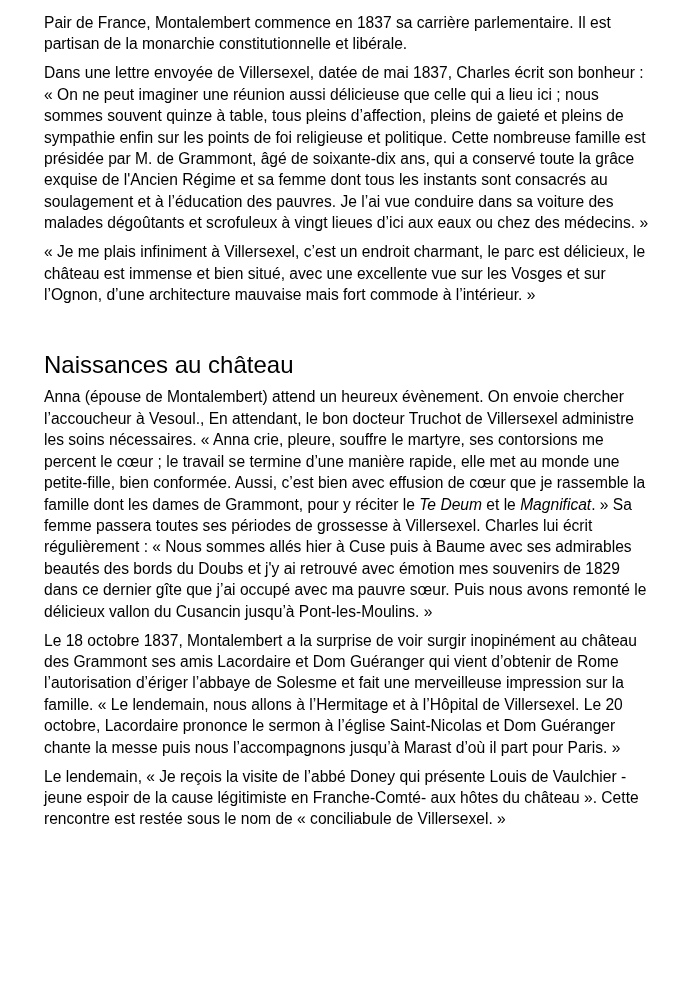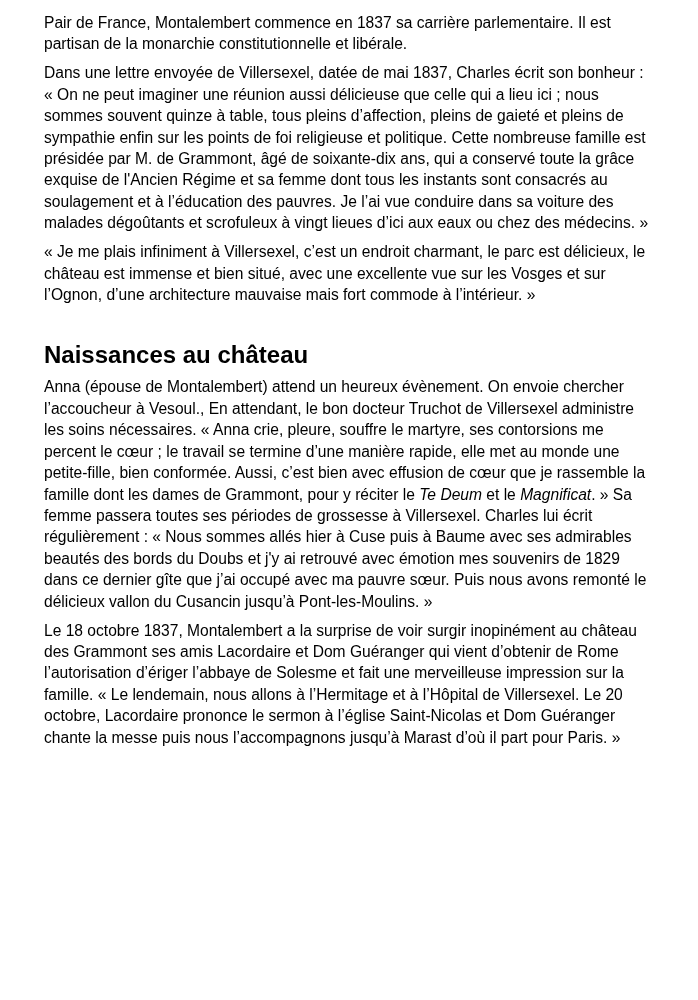--- a/index.html
+++ b/index.html
@@ -24,37 +24,38 @@
     background: #ffffff;
   }
   .para-group p {
     margin: 0 0 7.6px 0;
     padding: 0;
   }
   .section-heading {
     font-family: "Liberation Sans", "DejaVu Sans", sans-serif;
     font-size: 24px;
     line-height: 28px;
-    font-weight: bold;
-    margin: 36px 0 7px 0;
+    font-weight: normal;
+    margin: 46px 0 7px 0;
     padding: 0;
   }
   em { font-style: italic; }
 </style>
 </head>
 <body style="background: rgb(255, 255, 255);">
 
 <div class="page" style="color: rgb(0, 0, 0);">
 
   <div class="para-group">
       <p><span>Pair de France, Montalembert commence en 1837 sa carrière parlementaire. Il est partisan de la monarchie constitutionnelle et libérale.</span></p>
       <p><span>Dans une lettre envoyée de Villersexel, datée de mai 1837, Charles écrit son bonheur : « On ne peut imaginer une réunion aussi délicieuse que celle qui a lieu ici ; nous sommes souvent quinze à table, tous pleins d’affection, pleins de gaieté et pleins de sympathie enfin sur les points de foi religieuse et politique. Cette nombreuse famille est présidée par M. de Grammont, âgé de soixante-dix ans, qui a conservé toute la grâce exquise de l'Ancien Régime et sa femme dont tous les instants sont consacrés au soulagement et à l’éducation des pauvres. Je l’ai vue conduire dans sa voiture des malades dégoûtants et scrofuleux à vingt lieues d’ici aux eaux ou chez des médecins. »</span></p>
       <p><span>« Je me plais infiniment à Villersexel, c’est un endroit charmant, le parc est délicieux, le château est immense et bien situé, avec une excellente vue sur les Vosges et sur l’Ognon, d’une architecture mauvaise mais fort commode à l’intérieur. »</span></p>
     </div>
 
   <h2 class="section-heading">Naissances au château</h2>
 
   <div class="para-group">
       <p><span>Anna (épouse de Montalembert) attend un heureux évènement. On envoie chercher l’accoucheur à Vesoul., En attendant, le bon docteur Truchot de Villersexel administre les soins nécessaires. « Anna crie, pleure, souffre le martyre, ses contorsions me percent le cœur ; le travail se termine d’une manière rapide, elle met au monde une petite-fille, bien conformée. Aussi, c’est bien avec effusion de cœur que je rassemble la famille dont les dames de Grammont, pour y réciter le </span><em>Te Deum</em><span> et le </span><em>Magnificat</em><span>. » Sa femme passera toutes ses périodes de grossesse à Villersexel. Charles lui écrit régulièrement : « Nous sommes allés hier à Cuse puis à Baume avec ses admirables beautés des bords du Doubs et j'y ai retrouvé avec émotion mes souvenirs de 1829 dans ce dernier gîte que j’ai occupé avec ma pauvre sœur. Puis nous avons remonté le délicieux vallon du Cusancin jusqu’à Pont-les-Moulins. »</span></p>
       <p><span>Le 18 octobre 1837, Montalembert a la surprise de voir surgir inopinément au château des Grammont ses amis Lacordaire et Dom Guéranger qui vient d’obtenir de Rome l’autorisation d’ériger l’abbaye de Solesme et fait une merveilleuse impression sur la famille. « Le lendemain, nous allons à l’Hermitage et à l’Hôpital de Villersexel. Le 20 octobre, Lacordaire prononce le sermon à l’église Saint-Nicolas et Dom Guéranger chante la messe puis nous l’accompagnons jusqu’à Marast d’où il part pour Paris. »</span></p>
+      <p><span>Le lendemain, « Je reçois la visite de l’abbé Doney qui présente Louis de Vaulchier - jeune espoir de la cause légitimiste en Franche-Comté- aux hôtes du château ». Cette rencontre est restée sous le nom de « conciliabule de Villersexel. »</span></p>
     </div>
 
 </div>
 
 </body></html>

